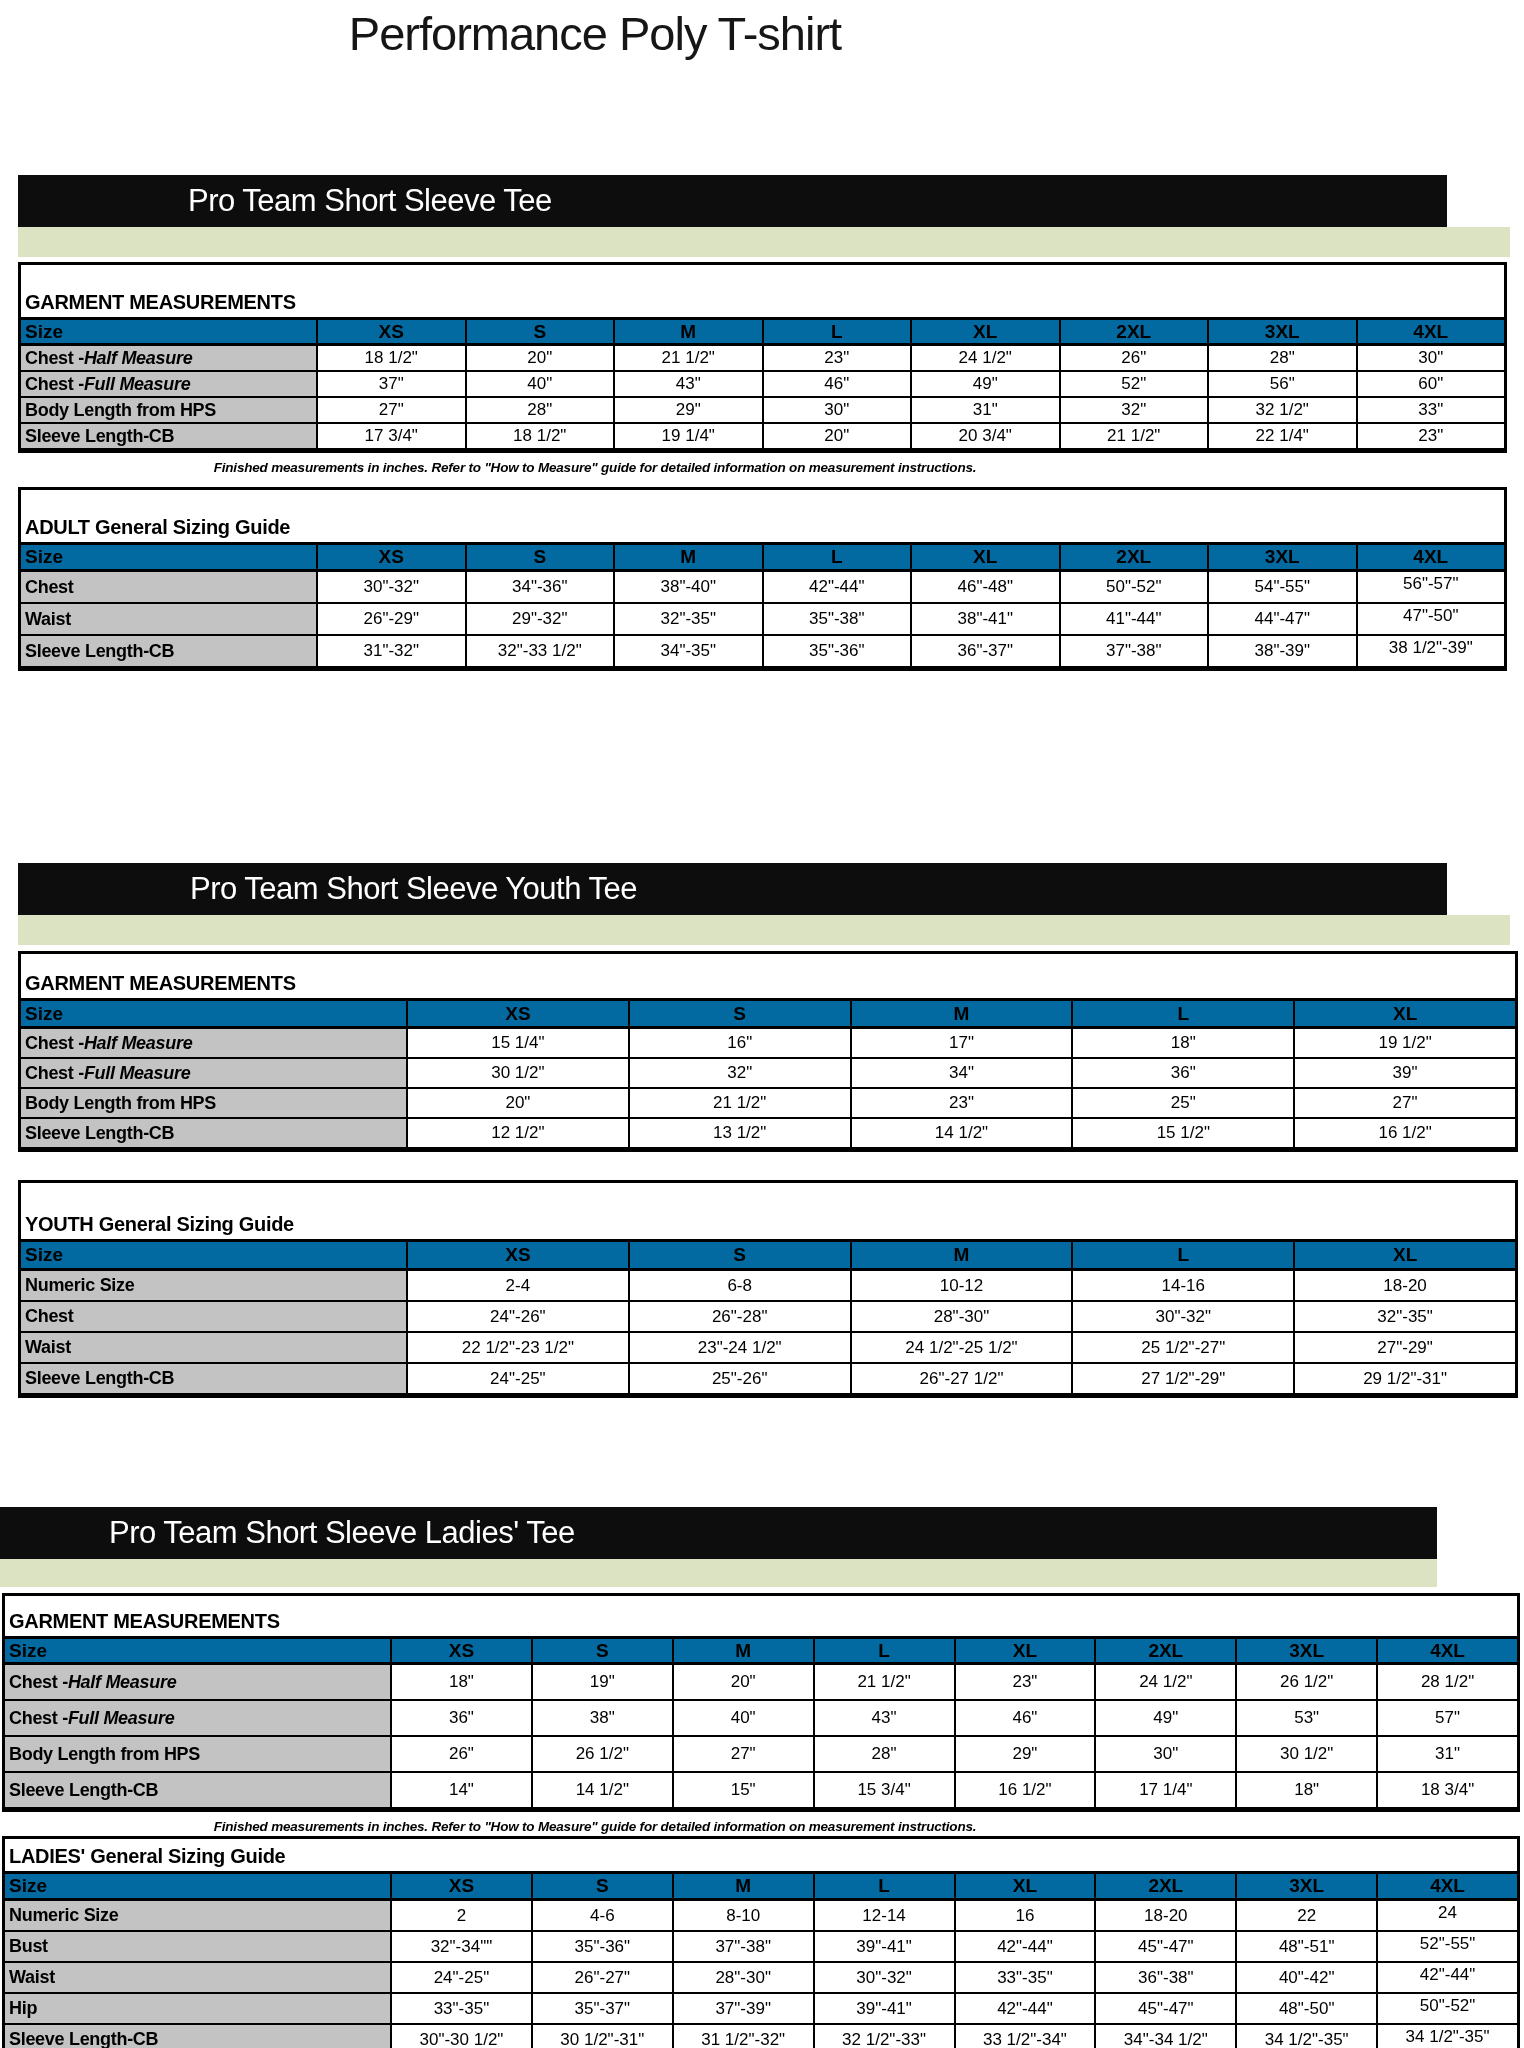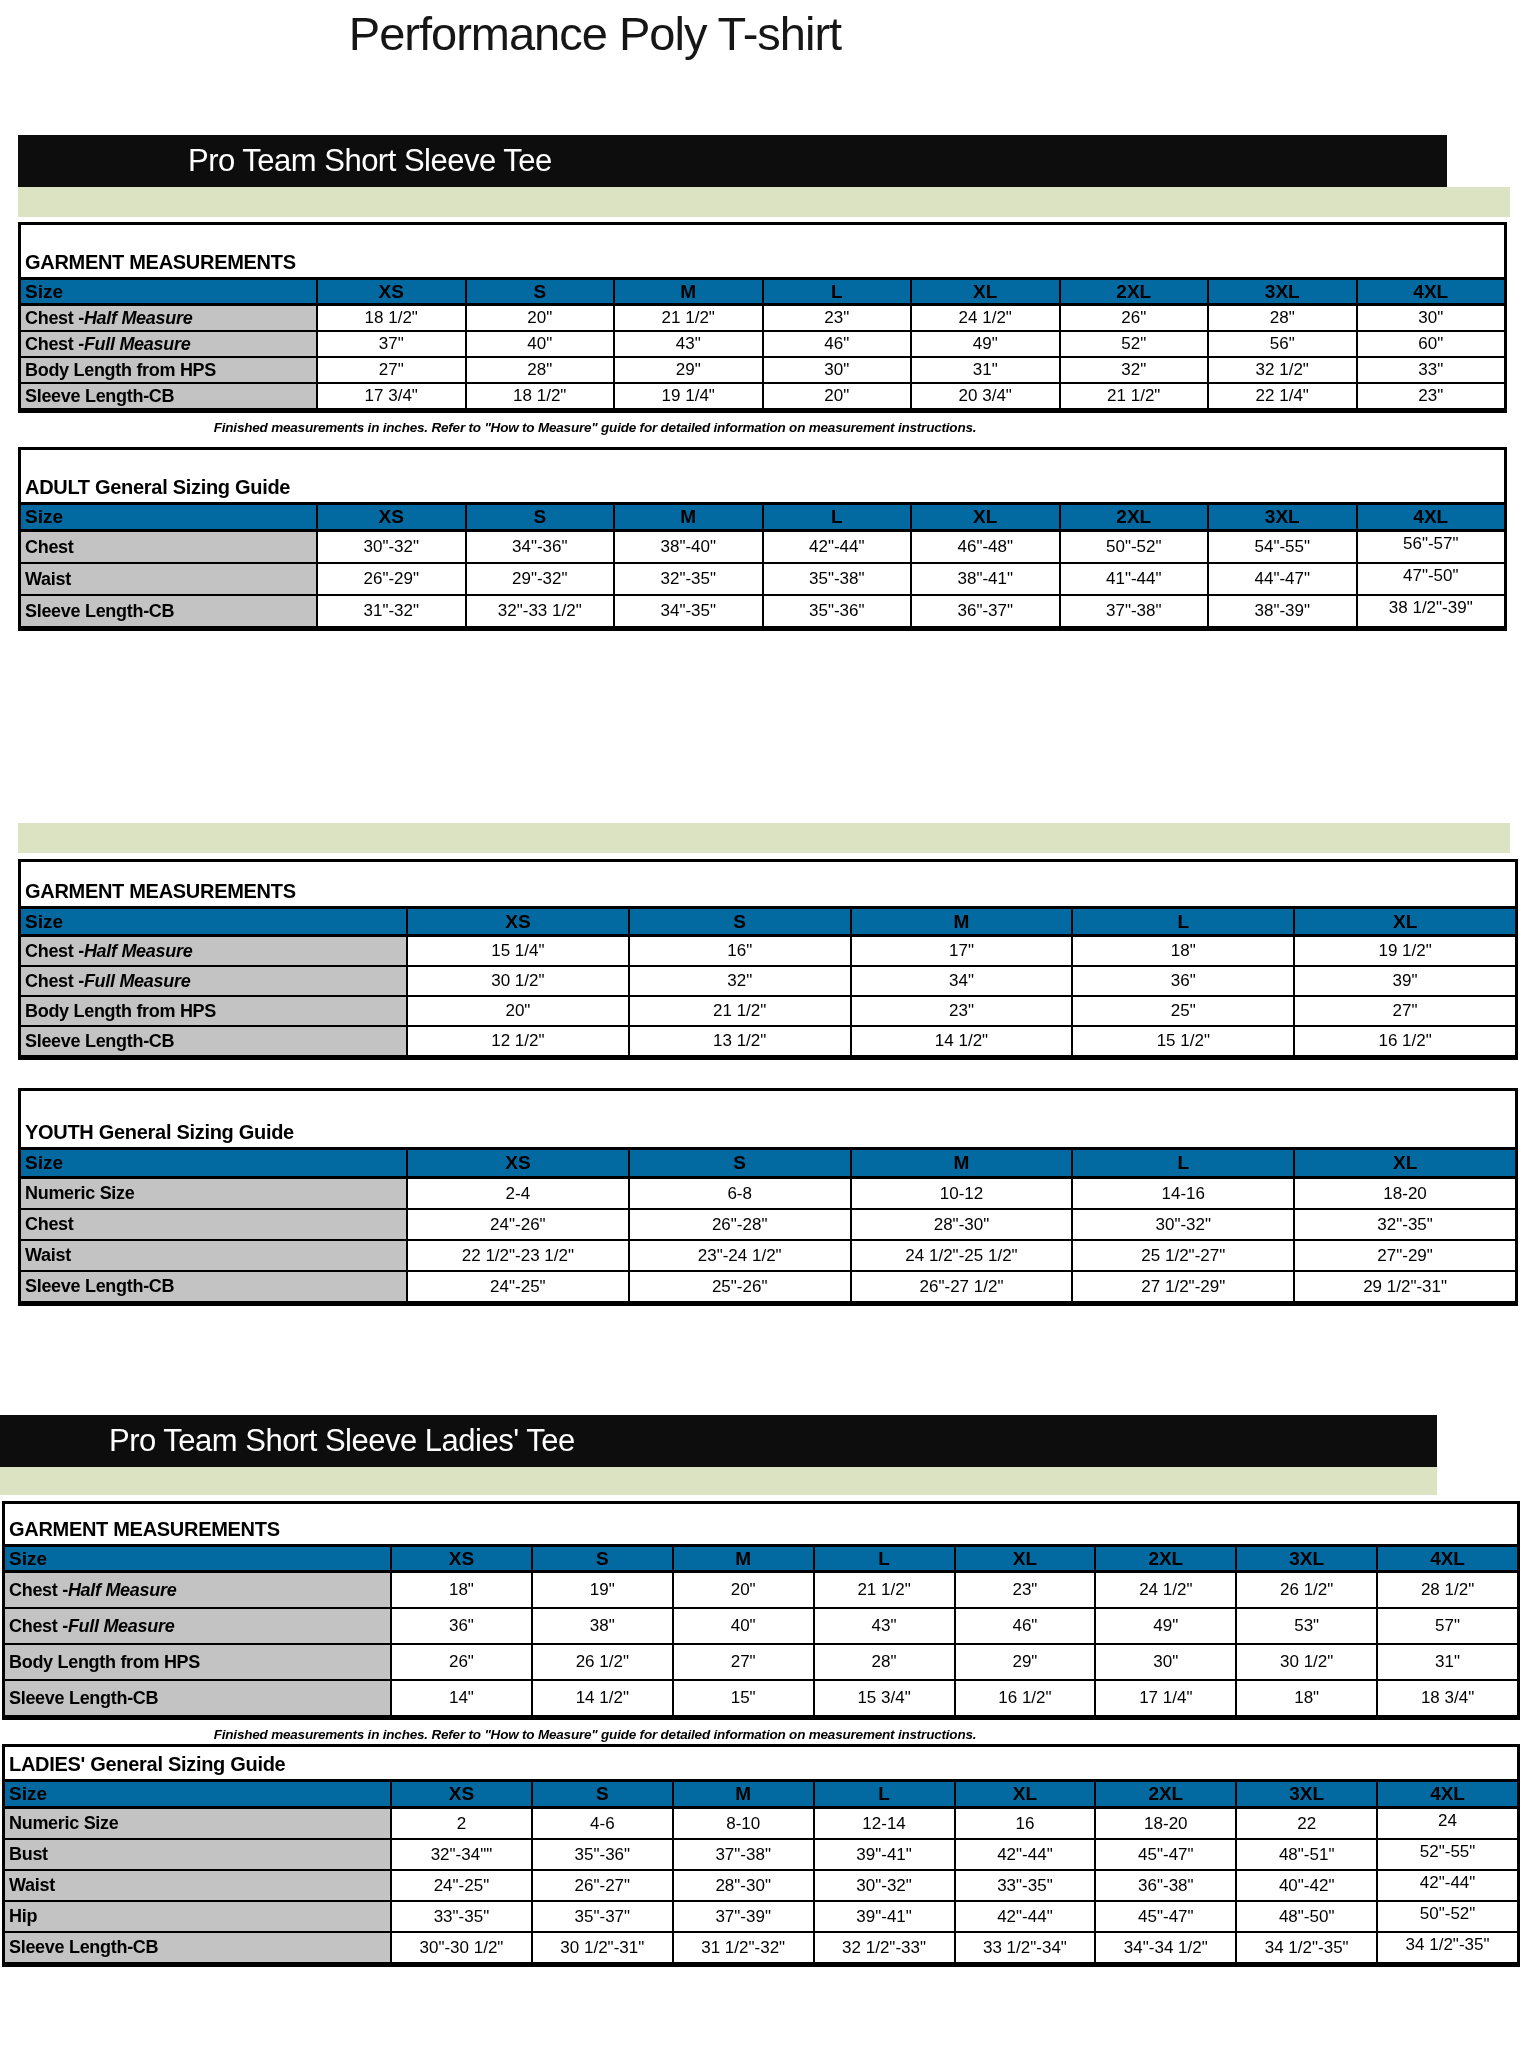--- a/index.html
+++ b/index.html
@@ -50,21 +50,21 @@
   .vc { font-size: 17px; border-left: 2px solid #000; border-bottom: 2px solid #000; background: #fff; }
   .vc.vtop { align-items: flex-start; padding-top: 2px; }
   .ital { font-style: italic; }
 
   .note {
     width: 1190px; text-align: center; font-style: italic; font-weight: bold;
     font-size: 13.5px; letter-spacing: -0.2px; margin-top: 7px;
   }
 
   
-  .sec-adult { margin-top: 74px; }
+  .sec-adult { margin-top: 114px; }
   .sec-adult .t-g { margin-top: 5px; }
   .sec-adult .t-g .hc { height: 26px; }
   .sec-adult .t-g .lc, .sec-adult .t-g .vc { height: 26px; }
   .sec-adult .t-s { margin-top: 12px; }
   .sec-adult .t-s .cap { padding-top: 26px; }
   .sec-adult .t-s .hc { height: 27px; }
   .sec-adult .t-s .lc, .sec-adult .t-s .vc { height: 32px; }
 
   .sec-youth { margin-top: 192px; }
   .sec-youth .t-g { margin-top: 6px; }
@@ -200,20 +200,23 @@
         <div class="cell vc">32"-33 1/2"</div>
         <div class="cell vc">34"-35"</div>
         <div class="cell vc">35"-36"</div>
         <div class="cell vc">36"-37"</div>
         <div class="cell vc">37"-38"</div>
         <div class="cell vc">38"-39"</div>
         <div class="cell vc vtop">38 1/2"-39"</div>
       </div>
     </div>
     <div class="section sec-youth">
+      <div class="banner">
+        <span class="banner-text">Pro Team Short Sleeve Youth Tee</span>
+      </div>
       <div class="band"></div>
       <div class="tbl t-g">
         <div class="cap">GARMENT MEASUREMENTS</div>
         <div class="cell hc first">Size</div>
         <div class="cell hc">XS</div>
         <div class="cell hc">S</div>
         <div class="cell hc">M</div>
         <div class="cell hc">L</div>
         <div class="cell hc">XL</div>
         <div class="cell lc">

